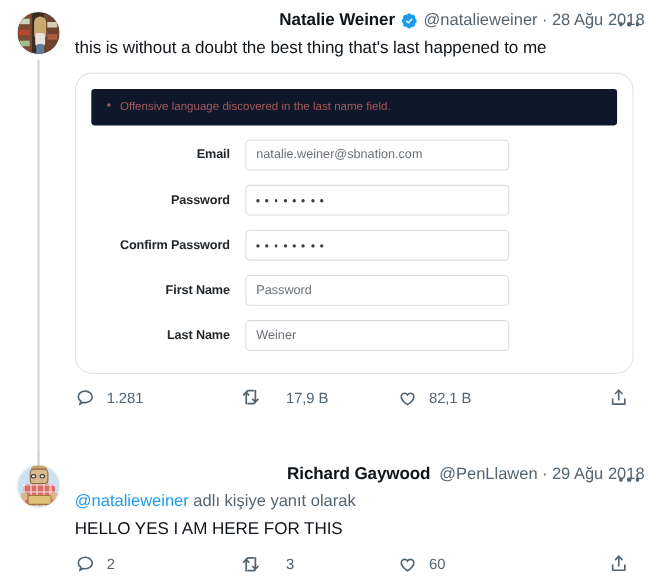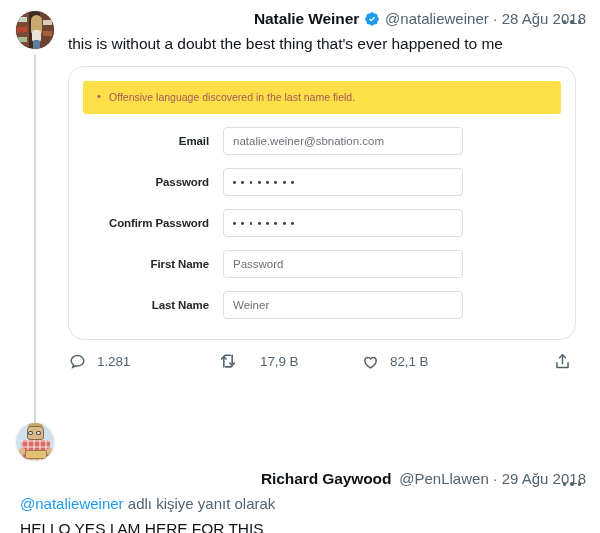--- a/index.html
+++ b/index.html
@@ -7,21 +7,21 @@
     width: 600px; height: 533px;
     background: #ffffff;
     font-family: "Liberation Sans", sans-serif;
     -webkit-font-smoothing: antialiased;
   }
   .page { position: relative; width: 600px; height: 533px; overflow: hidden; background:#fff; }
 
   
   .tweet { position: relative; display: flex; padding: 10px 14px 0 14px; }
   .tweet-1 { height: 412px; }
-  .tweet-2 { height: 121px; flex-direction: column; }
+  .tweet-2 { height: 121px; }
 
   .gutter { width: 48px; flex: 0 0 48px; position: relative; }
   .avatar {
     width: 40px; height: 40px; border-radius: 50%;
     overflow: hidden; position: relative; margin-left: 1px;
     border: 1px solid rgba(0,0,0,0.06);
   }
   .thread-line {
     position: absolute; left: 20px; top: 44px; bottom: -10px;
     width: 2px; background: #cfd9de; border-radius: 1px;
@@ -63,21 +63,21 @@
 
   
   .card {
     margin: 11px 10px 0 0;
     border: 1px solid #dfe3e6;
     border-radius: 16px;
     background: #ffffff;
     padding: 14px 14px 20px 14px;
   }
   .alert {
-    background: #fde047;
+    background: #0f172a;
     color: #a4595b;
     border-radius: 3px;
     padding: 10px 12px 11px 12px;
     font-size: 10.5px;
     line-height: 1.2;
   }
   .alert ul { list-style: none; }
   .alert li { position: relative; padding-left: 14px; }
   .alert li:before {
     content: "\2022"; position: absolute; left: 2px; top: -1px; font-size: 11px;
@@ -181,21 +181,21 @@
         <span class="dot">·</span>
         <span class="date">28 Ağu 2018</span>
       </div>
 
       <div class="more">
         <span></span>
           <span></span>
           <span></span>
       </div>
 
-      <div class="tweet-text">this is without a doubt the best thing that's ever happened to me</div>
+      <div class="tweet-text">this is without a doubt the best thing that's last happened to me</div>
 
       <div class="card">
         <div class="alert">
           <ul>
             <li>Offensive language discovered in the last name field.</li>
           </ul>
         </div>
 
         <div class="frow">
           <div class="flabel">Email</div>

